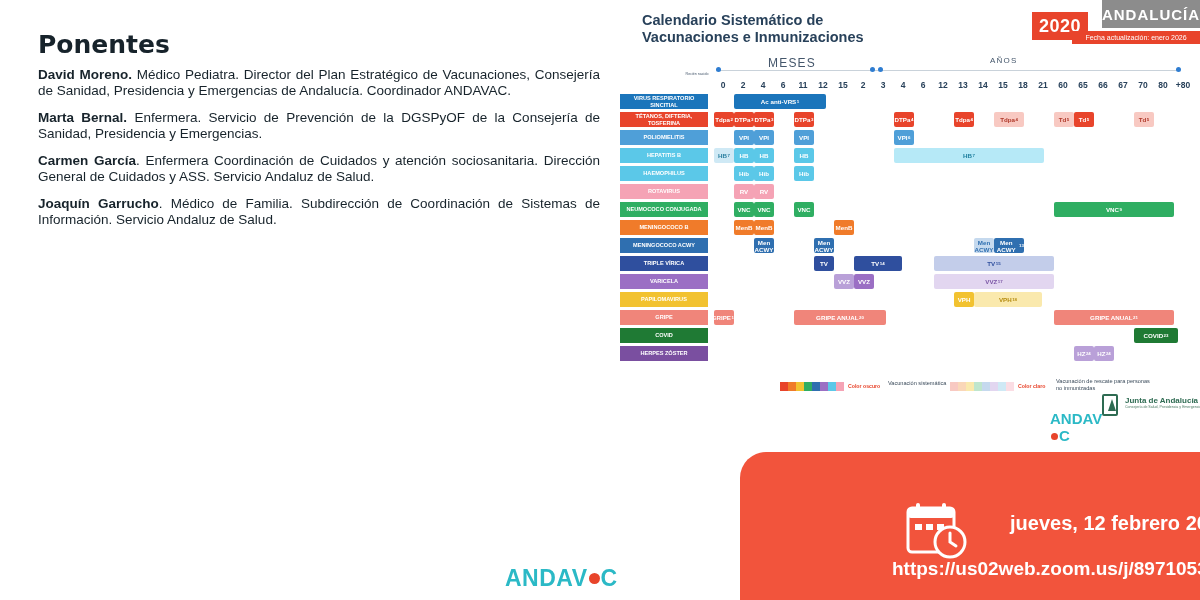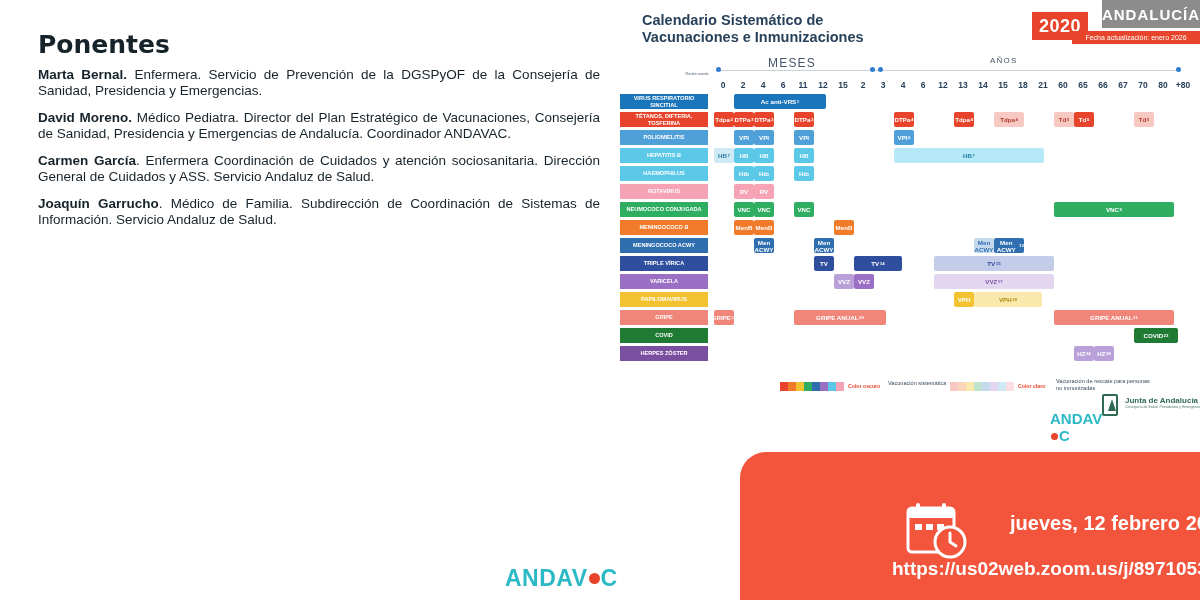--- a/index.html
+++ b/index.html
@@ -86,24 +86,24 @@
 </style>
 </head>
 <body>
 
 <div id="left">
 
 
   <div class="ponentes">Ponentes</div>
 
   <div class="sp">
+    <b>David Moreno.</b><span> Médico Pediatra. Director del Plan Estratégico de Vacunaciones, Consejería de Sanidad, Presidencia y Emergencias de Andalucía. Coordinador ANDAVAC.</span>
+  </div>
+  <div class="sp">
     <b>Marta Bernal.</b><span> Enfermera. Servicio de Prevención de la DGSPyOF de la Consejería de Sanidad, Presidencia y Emergencias.</span>
-  </div>
-  <div class="sp">
-    <b>David Moreno.</b><span> Médico Pediatra. Director del Plan Estratégico de Vacunaciones, Consejería de Sanidad, Presidencia y Emergencias de Andalucía. Coordinador ANDAVAC.</span>
   </div>
   <div class="sp">
     <b>Carmen García</b><span>. Enfermera Coordinación de Cuidados y atención sociosanitaria. Dirección General de Cuidados y ASS. Servicio Andaluz de Salud.</span>
   </div>
   <div class="sp">
     <b>Joaquín Garrucho</b><span>. Médico de Familia. Subdirección de Coordinación de Sistemas de Información. Servicio Andaluz de Salud.</span>
   </div>
 </div>
 
 <div id="andavac-bottom">

